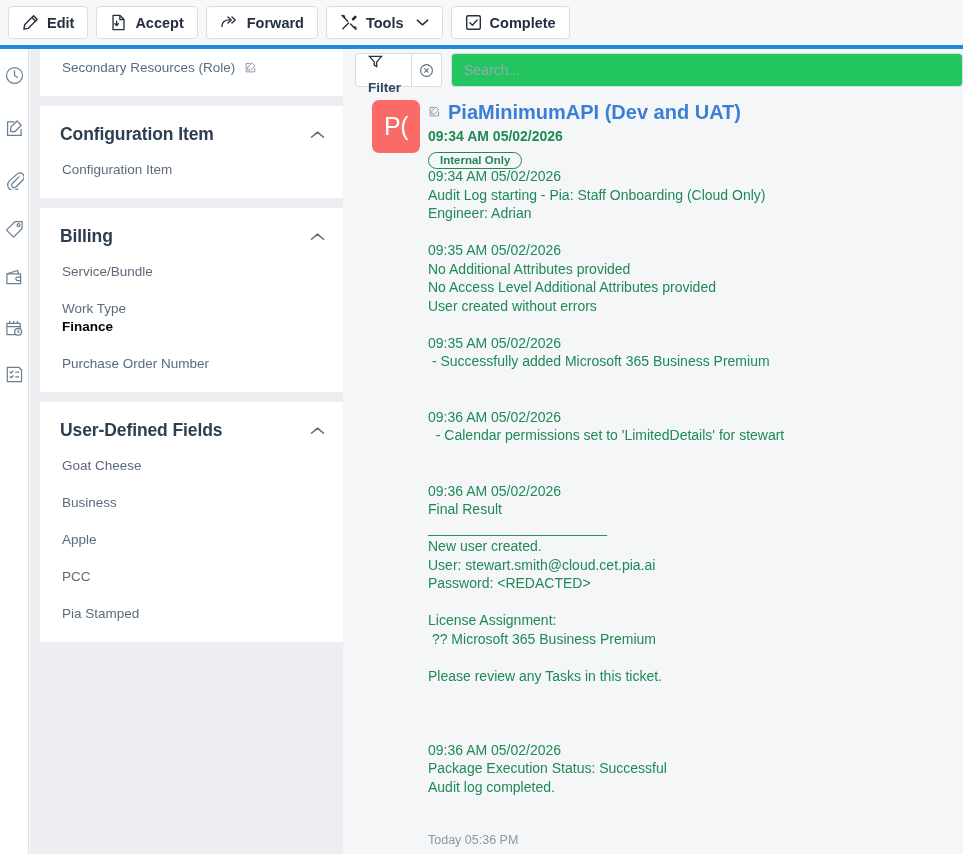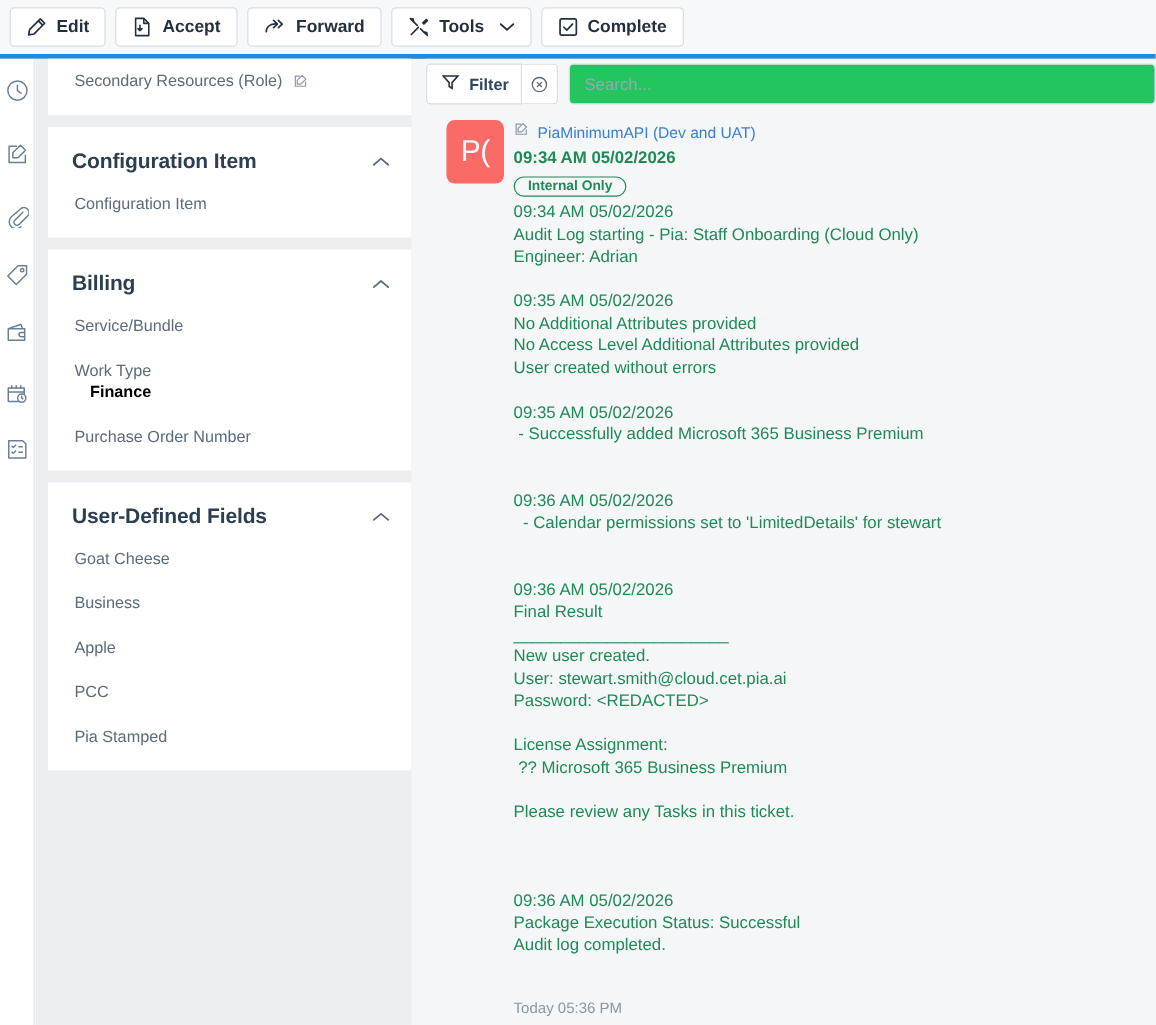--- a/index.html
+++ b/index.html
@@ -68,41 +68,41 @@
     display: flex; align-items: center; justify-content: space-between;
     padding: 18px 18px 6px 20px;
   }
   .card-title {
     font-size: 17.5px; font-weight: bold; color: #2c3e50; letter-spacing: -.1px;
   }
   .chev { color:#5a6b7d; display:flex; cursor:pointer; }
   .field {
     padding: 11px 20px 11px 22px;
     font-size: 13.5px; color: #5b6b7c;
-    display: flex; align-items: center; gap: 9px; text-align: right;
+    display: flex; align-items: center; gap: 9px;
   }
   .field .val {
     display:block; font-size: 13.5px; font-weight: bold; color:#000000; margin-top:3px;
   }
   .field-pencil { color:#8a98a6; display:flex; }
 
   
   #right-panel {
     position: absolute; left: 355px; top: 49px; width: 608px; height: 805px;
     background: #f4f6f8;
     overflow: hidden;
   }
   #filter-bar {
     position: absolute; left: 0; top: 4px; width: 608px; height: 34px;
     display: flex; align-items: stretch;
   }
   #filter-btn {
     background:#fff; border:1px solid #d8dde3; border-radius:4px 0 0 4px;
-    display:flex; align-items:center; gap:8px; padding:0 10px 0 12px;
-    font-size:13.5px; font-weight:bold; color:#31465c; cursor:pointer;
+    display:flex; gap:8px; padding:0 10px 0 12px;
+    font-size:13.5px; font-weight:bold; color:#31465c; cursor:pointer;flex-direction:column;
   }
   #filter-clear {
     background:#fff; border:1px solid #d8dde3; border-left:none; border-radius:0 4px 4px 0;
     display:flex; align-items:center; padding:0 7px; cursor:pointer; color:#5a6b7d;
   }
   #search-input {
     flex:1; margin-left:9px;
     background:#22c55e; border:1px solid #d8dde3; border-radius:4px;
     padding: 0 12px; font-size:14px; color:#31465c;
     font-family: "Liberation Sans", sans-serif;
@@ -112,21 +112,21 @@
   #avatar {
     position:absolute; left:17px; top:51px; width:48px; height:53px;
     background:#fa6b68; border-radius:7px;
     color:#fff; font-size:25px;
     display:flex; align-items:center; justify-content:center;
     letter-spacing:-.5px;
   }
   #entry-head { position:absolute; left:73px; top:52px; width:530px; }
   #entry-title-row { display:flex; align-items:center; gap:7px; }
   #entry-title {
-    font-size:13px; font-weight:normal; color:#3a7fd5; cursor:pointer;
+    font-size:20px; font-weight:bold; color:#3a7fd5; cursor:pointer;
   }
   #entry-time {
     font-size:14px; font-weight:bold; color:#1f8a55; margin-top:4px;
   }
   #entry-badge {
     display:inline-block; margin-top:8px;
     border:1px solid #1f8a55; border-radius:11px;
     padding:1px 11px 2px 11px;
     font-size:11.5px; font-weight:bold; color:#1f8a55;
   }

